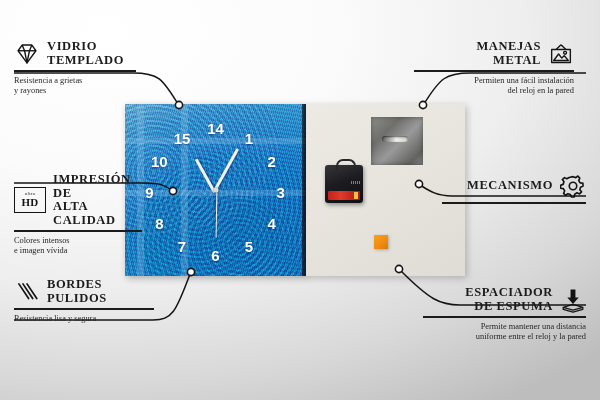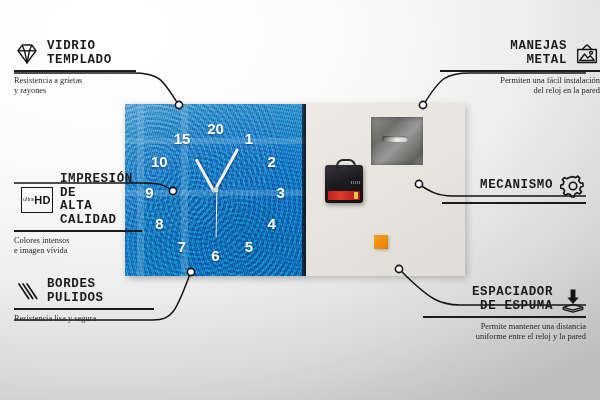--- a/index.html
+++ b/index.html
@@ -94,34 +94,34 @@
     box-shadow:1px 1px 3px rgba(0,0,0,.25);
   }
 
   
   .callout{position:absolute;}
   .c-left{text-align:left;}
   .c-right{text-align:right;}
   .head-row{display:flex;align-items:center;gap:7px;}
   .c-right .head-row{justify-content:flex-end;}
   .title{
-    font-family:Liberation Mono, monospace;font-weight:700;color:#1b1b1b;
+    font-family:Liberation Serif, serif;font-weight:700;color:#1b1b1b;
     font-size:12.5px;line-height:13.5px;letter-spacing:.6px;
   }
   .rule{height:1.6px;background:#1b1b1b;margin:3px 0 4px;}
   .desc{
     font-family:"Liberation Serif",serif;color:#262626;
     font-size:8.4px;line-height:10.2px;
   }
   .ico{width:26px;height:26px;flex:0 0 26px;display:block;}
   .ico svg{display:block;width:26px;height:26px;}
   .ico-hd{
     width:30px;height:24px;flex:0 0 30px;border:1.6px solid #141414;
-    display:flex;flex-direction:row;align-items:center;justify-content:center;
-    font-family:Liberation Sans, sans-serif;color:#141414;line-height:1;margin-left:7px;
+    display:flex;flex-direction:column;align-items:center;justify-content:center;
+    font-family:Liberation Serif, serif;color:#141414;line-height:1;
   }
   .ico-hd .u{font-size:4.6px;letter-spacing:.4px;}
   .ico-hd .h{font-size:11px;font-weight:700;letter-spacing:.3px;}
 
   
   #links{position:absolute;left:0;top:0;width:600px;height:400px;pointer-events:none;}
 </style>
 </head>
 <body>
 
@@ -132,21 +132,21 @@
     <div class="clock-panel">
       <div class="wv wv1"></div>
       <div class="wv wv2"></div>
       <div class="wv wv3"></div>
       <div class="grid-v" style="left:12px;"></div>
       <div class="grid-v" style="left:56px;"></div>
       <div class="grid-h" style="top:34px;"></div>
       <div class="grid-h" style="top:86px;"></div>
 
       <div class="numerals">
-        <span class="num" style="left:50%;  top:14%;">20</span>
+        <span class="num" style="left:50%;  top:14%;">14</span>
         <span class="num" style="left:68.5%;top:19.5%;">1</span>
         <span class="num" style="left:81%;  top:33%;">2</span>
         <span class="num" style="left:86%;  top:51%;">3</span>
         <span class="num" style="left:81%;  top:69%;">4</span>
         <span class="num" style="left:68.5%;top:82.5%;">5</span>
         <span class="num" style="left:50%;  top:88%;">6</span>
         <span class="num" style="left:31.5%;top:82.5%;">7</span>
         <span class="num" style="left:19%;  top:69%;">8</span>
         <span class="num" style="left:13.5%;top:51%;">9</span>
         <span class="num" style="left:19%;  top:33%;">10</span>
@@ -247,21 +247,21 @@
         <span>BORDES</span><br>
         <span>PULIDOS</span>
       </span>
     </div>
     <div class="rule"></div>
     <div class="desc">
       <span>Resistencia lisa y segura</span>
     </div>
   </div>
 
-  <div class="callout c-right" style="right:0;top:40px;width:160px;">
+  <div class="callout c-right" style="right:26px;top:40px;width:160px;">
     <div class="head-row">
       <span class="title">
         <span>MANEJAS</span><br>
         <span>METAL</span>
       </span>
       <span class="ico">
         <svg viewBox="0 0 32 32">
             <g fill="none" stroke="#141414" stroke-width="1.7" stroke-linejoin="round">
           <rect x="4.5" y="10.5" width="23" height="16"></rect>
           <path d="M16,4.5 L10,10.5"></path>

